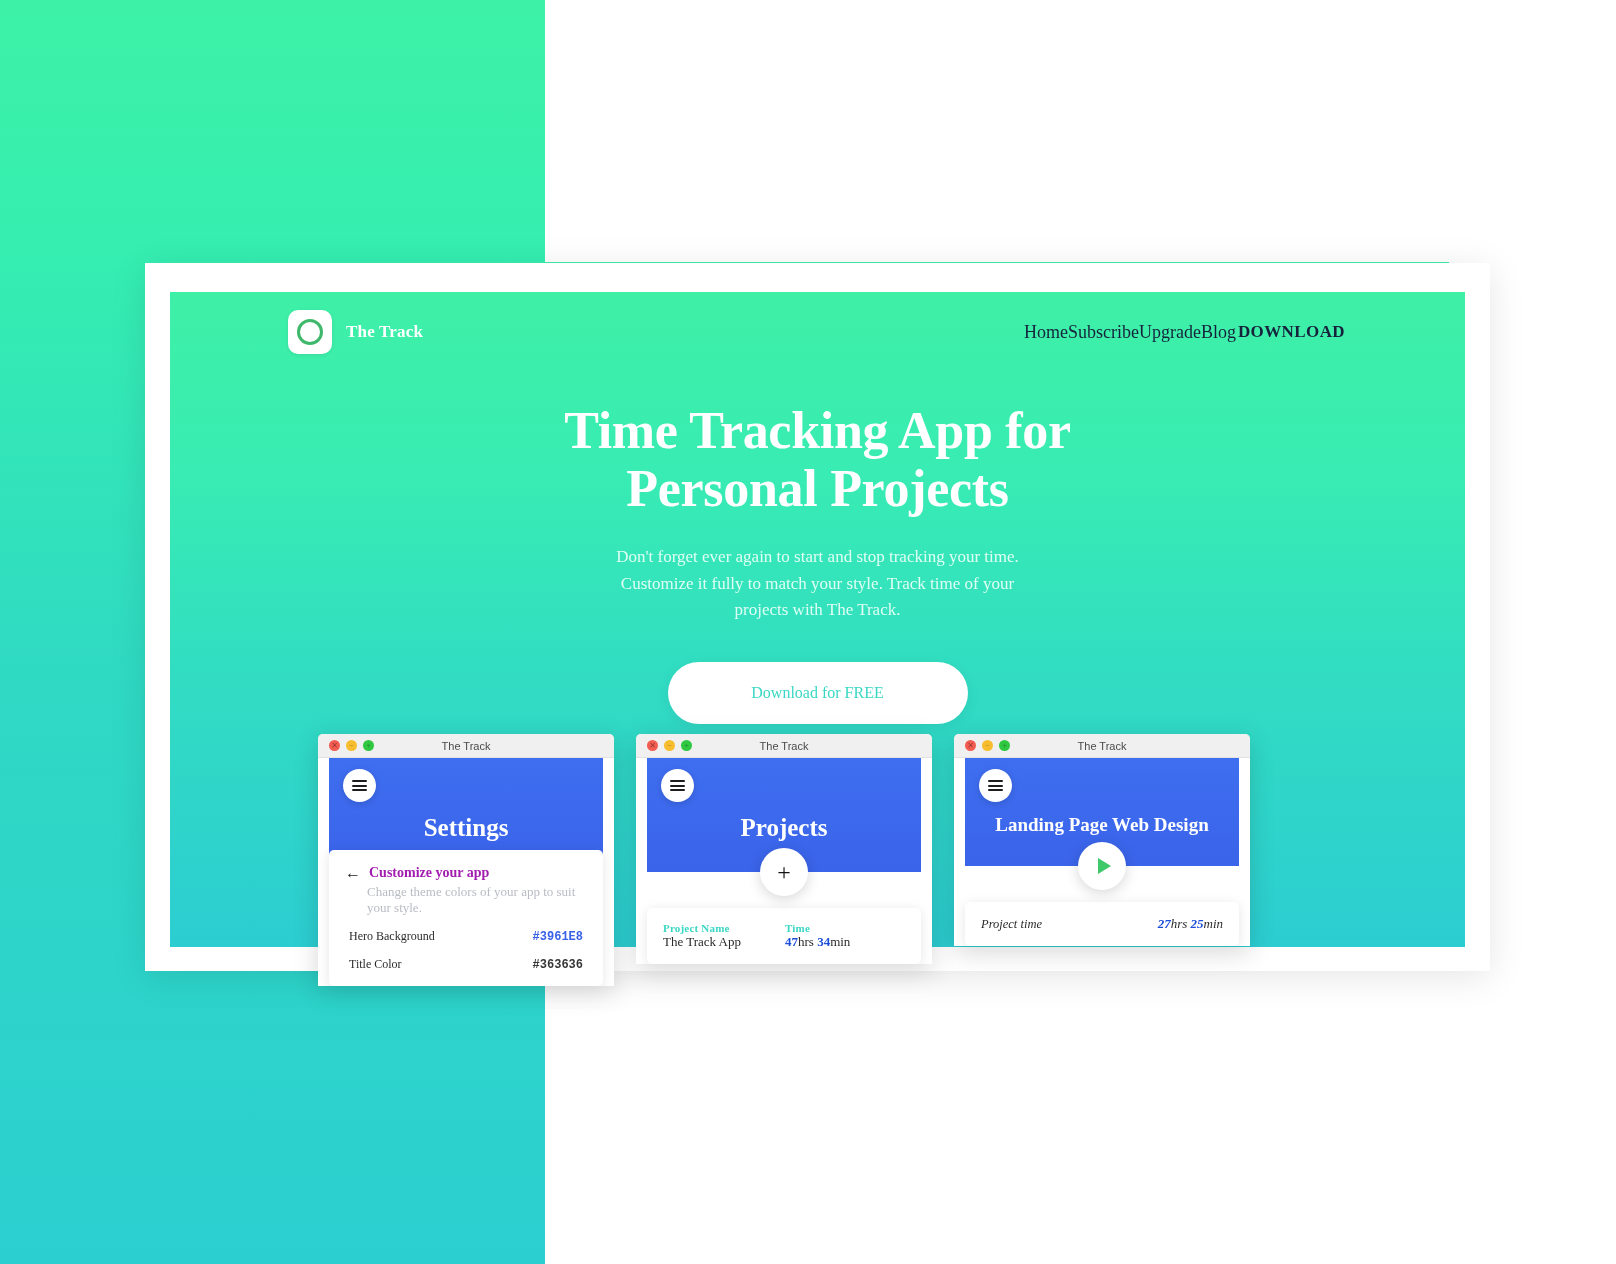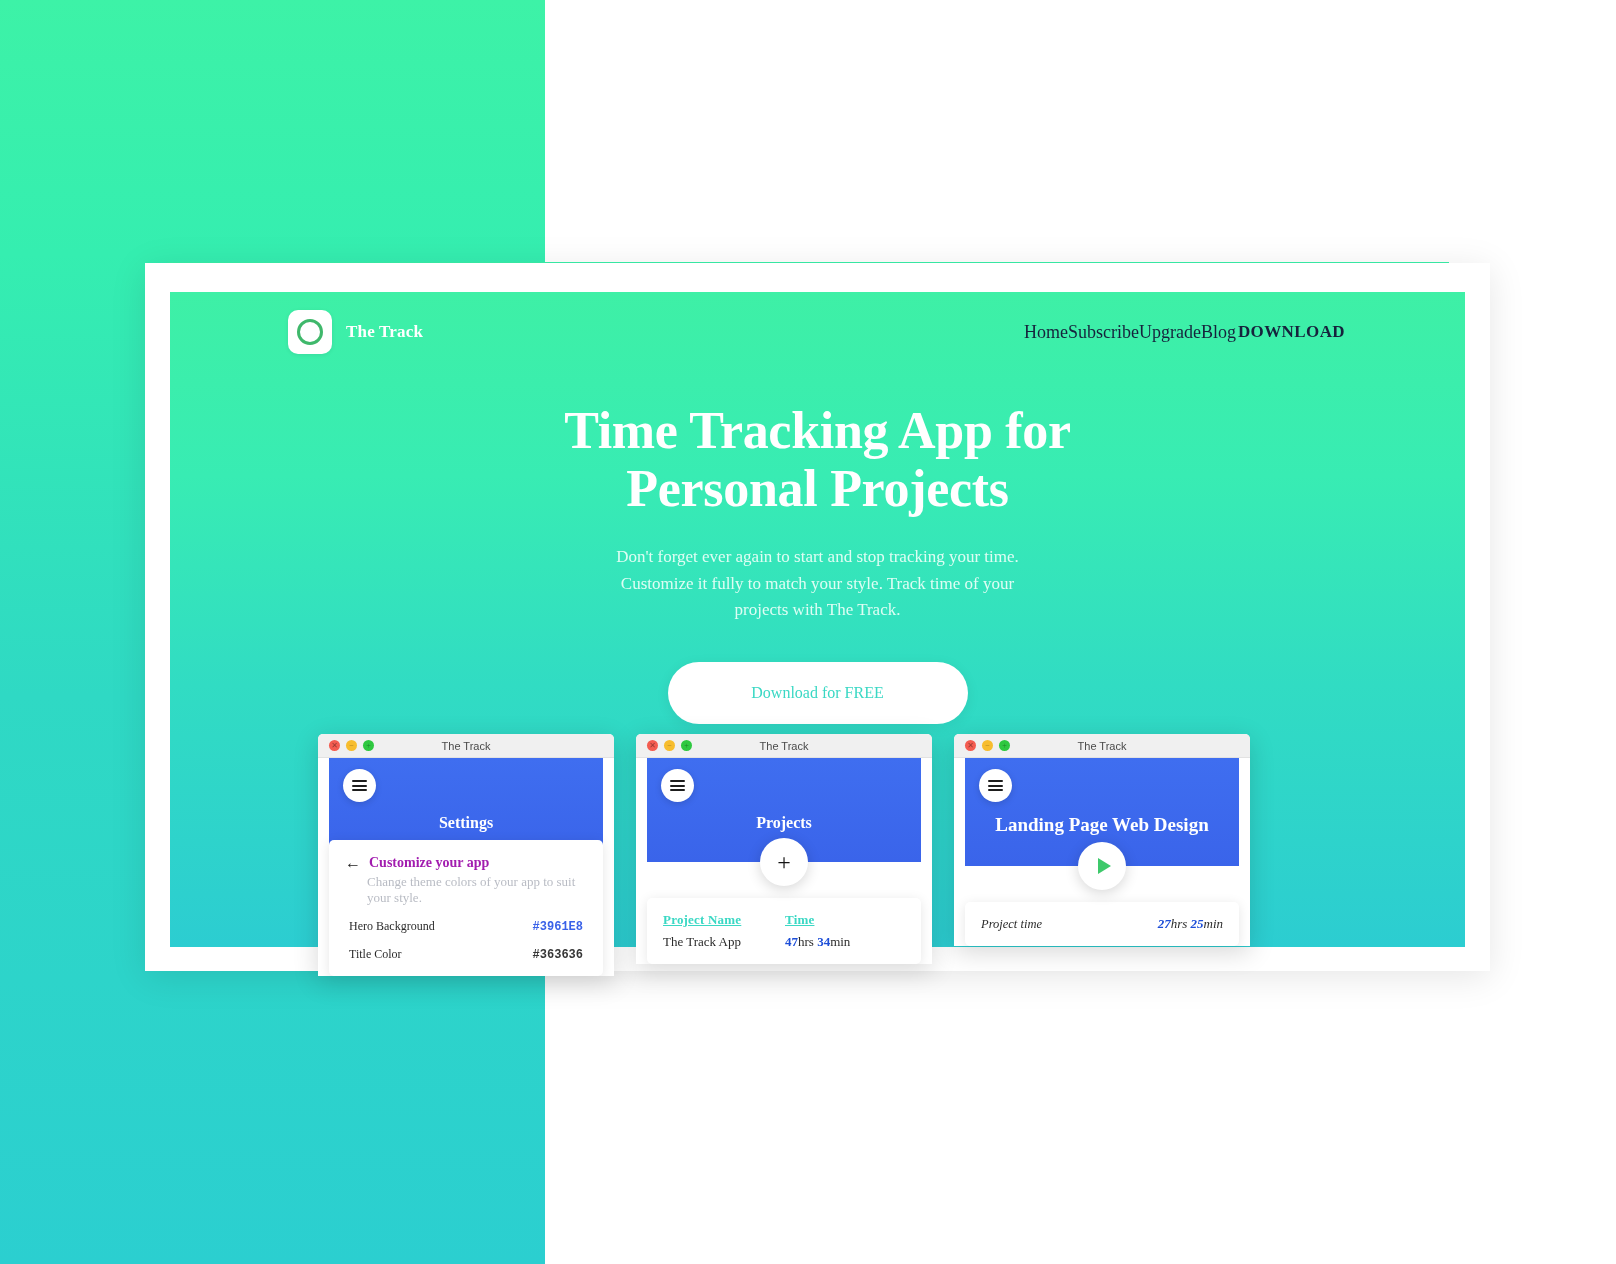--- a/index.html
+++ b/index.html
@@ -105,21 +105,21 @@
     position:relative;padding:14px 0 22px;
   }
   .menu-btn{
     position:absolute;left:14px;top:11px;width:33px;height:33px;border-radius:50%;
     background:#fff;display:flex;align-items:center;justify-content:center;
     box-shadow:0 2px 7px rgba(0,0,0,.14);
   }
   .menu-btn .bars{width:15px;}
   .menu-btn .bars i{display:block;height:2px;background:#1d1d1d;margin:2.5px 0;border-radius:1px;}
   .app-title{
-    color:#ffffff;text-align:center;font-size:16px;font-weight:700;margin-top:42px;
+    color:#ffffff;text-align:center;font-size:25px;font-weight:700;margin-top:42px;
   }
   .app-title.small{font-size:19px;}
   .card{
     background:#ffffff;border-radius:5px;box-shadow:0 2px 12px rgba(0,0,0,.10);
     padding:14px 16px;
   }
   .card-head{display:flex;align-items:center;gap:8px;}
   .back-arrow{font-size:16px;color:#222;}
   .card-title{font-size:14px;font-weight:700;color:#a21caf;}
   .card-sub{font-size:13px;color:#b9bcc4;margin:2px 0 0 22px;}
@@ -136,22 +136,22 @@
     width:48px;height:48px;border-radius:50%;background:#fff;
     display:flex;align-items:center;justify-content:center;
     box-shadow:0 3px 14px rgba(0,0,0,.16);font-size:24px;color:#141414;
   }
   .play-tri{
     width:0;height:0;border-left:13px solid #3ec96b;
     border-top:8px solid transparent;border-bottom:8px solid transparent;
     margin-left:4px;
   }
   .table-card{margin-top:36px;}
-  .tbl-head{display:flex;font-size:13px;font-weight:700;color:#3ad8c4;letter-spacing:.2px;text-decoration:underline;}
-  .tbl-row{display:flex;font-size:13px;color:#2b2b2b;margin-top:6px;align-items:baseline;}
+  .tbl-head{display:flex;font-size:11px;font-weight:700;color:#3ad8c4;letter-spacing:.2px;}
+  .tbl-row{display:flex;font-size:13px;color:#2b2b2b;align-items:baseline;}
   .col-name{width:122px;}
   .time-val{color:#1d4ed8;font-weight:700;font-size:13px;}
   .time-unit{color:#2b2b2b;font-size:13px;}
   .detail-row{
     display:flex;justify-content:space-between;align-items:baseline;
     font-size:12.5px;color:#2b2b2b;font-style:italic;
   }
 </style>
 </head>
 <body>

